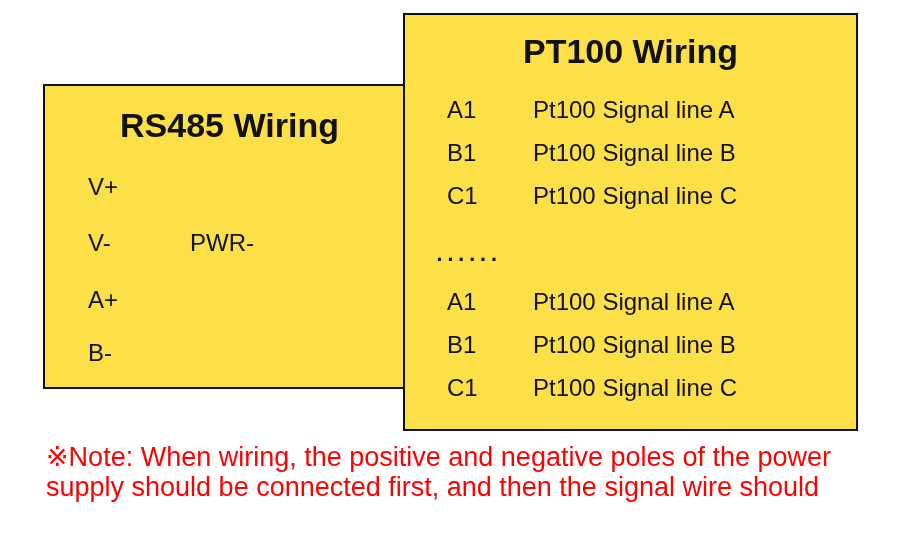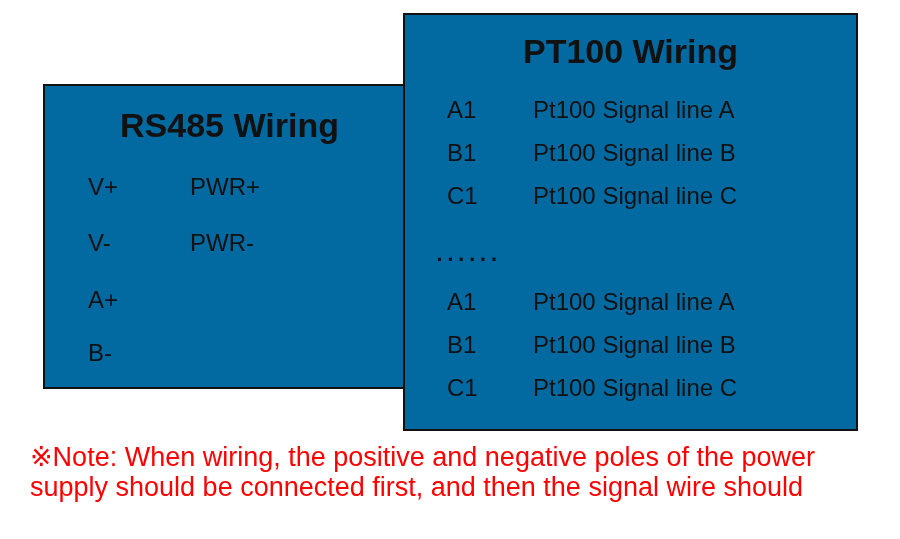--- a/index.html
+++ b/index.html
@@ -9,21 +9,21 @@
     height: 539px;
     background: #ffffff;
     overflow: hidden;
     font-family: "Liberation Sans", "DejaVu Sans", sans-serif;
     color: #111111;
   }
   .box {
     position: absolute;
     border: 2px solid #111111;
     box-sizing: border-box;
-    background: #0369a1;
+    background: #fde047;
   }
   .box-rs485 { left: 43px; top: 84px; width: 373px; height: 305px; }
   .box-pt100 { left: 403px; top: 13px; width: 455px; height: 418px; }
   .box-title {
     position: absolute;
     left: 0; width: 100%;
     text-align: center;
     font-weight: bold;
     font-size: 34px;
     line-height: 40px;
@@ -55,33 +55,32 @@
     letter-spacing: 2px;
   }
   .note {
     position: absolute;
     left: 30px;
     top: 442px;
     font-size: 27px;
     line-height: 30px;
     color: #fe0000;
   }
-  .note-line { white-space: nowrap; }
+  .note-line { white-space: nowrap; margin-left: 16px; }
 </style>
 </head>
 <body>
 
 <div class="canvas">
 
   <div class="box box-rs485">
     <div class="box-title">RS485 Wiring</div>
 
     <div class="wrow" style="top:81px">
       <span class="term">V+</span>
-      <span class="desc">PWR+</span>
     </div>
     <div class="wrow" style="top:137px">
       <span class="term">V-</span>
       <span class="desc">PWR-</span>
     </div>
     <div class="wrow" style="top:194px">
       <span class="term">A+</span>
     </div>
     <div class="wrow" style="top:247px">
       <span class="term">B-</span>

